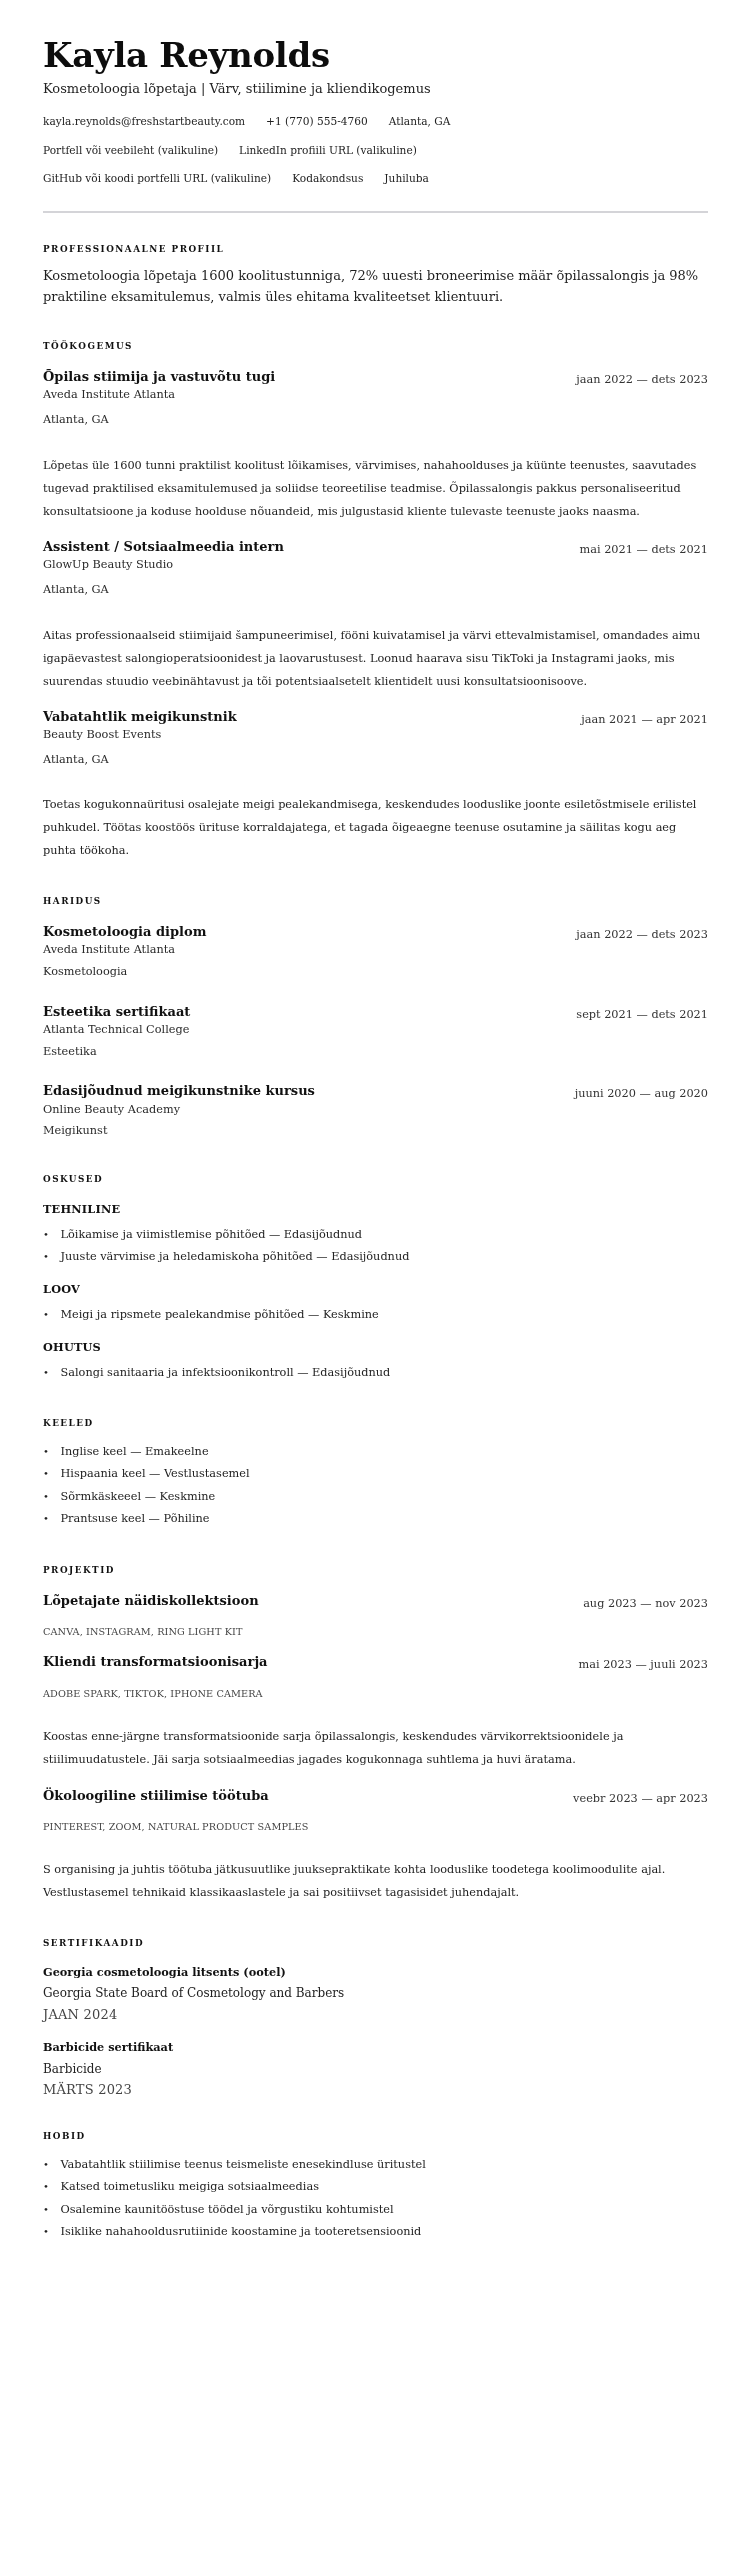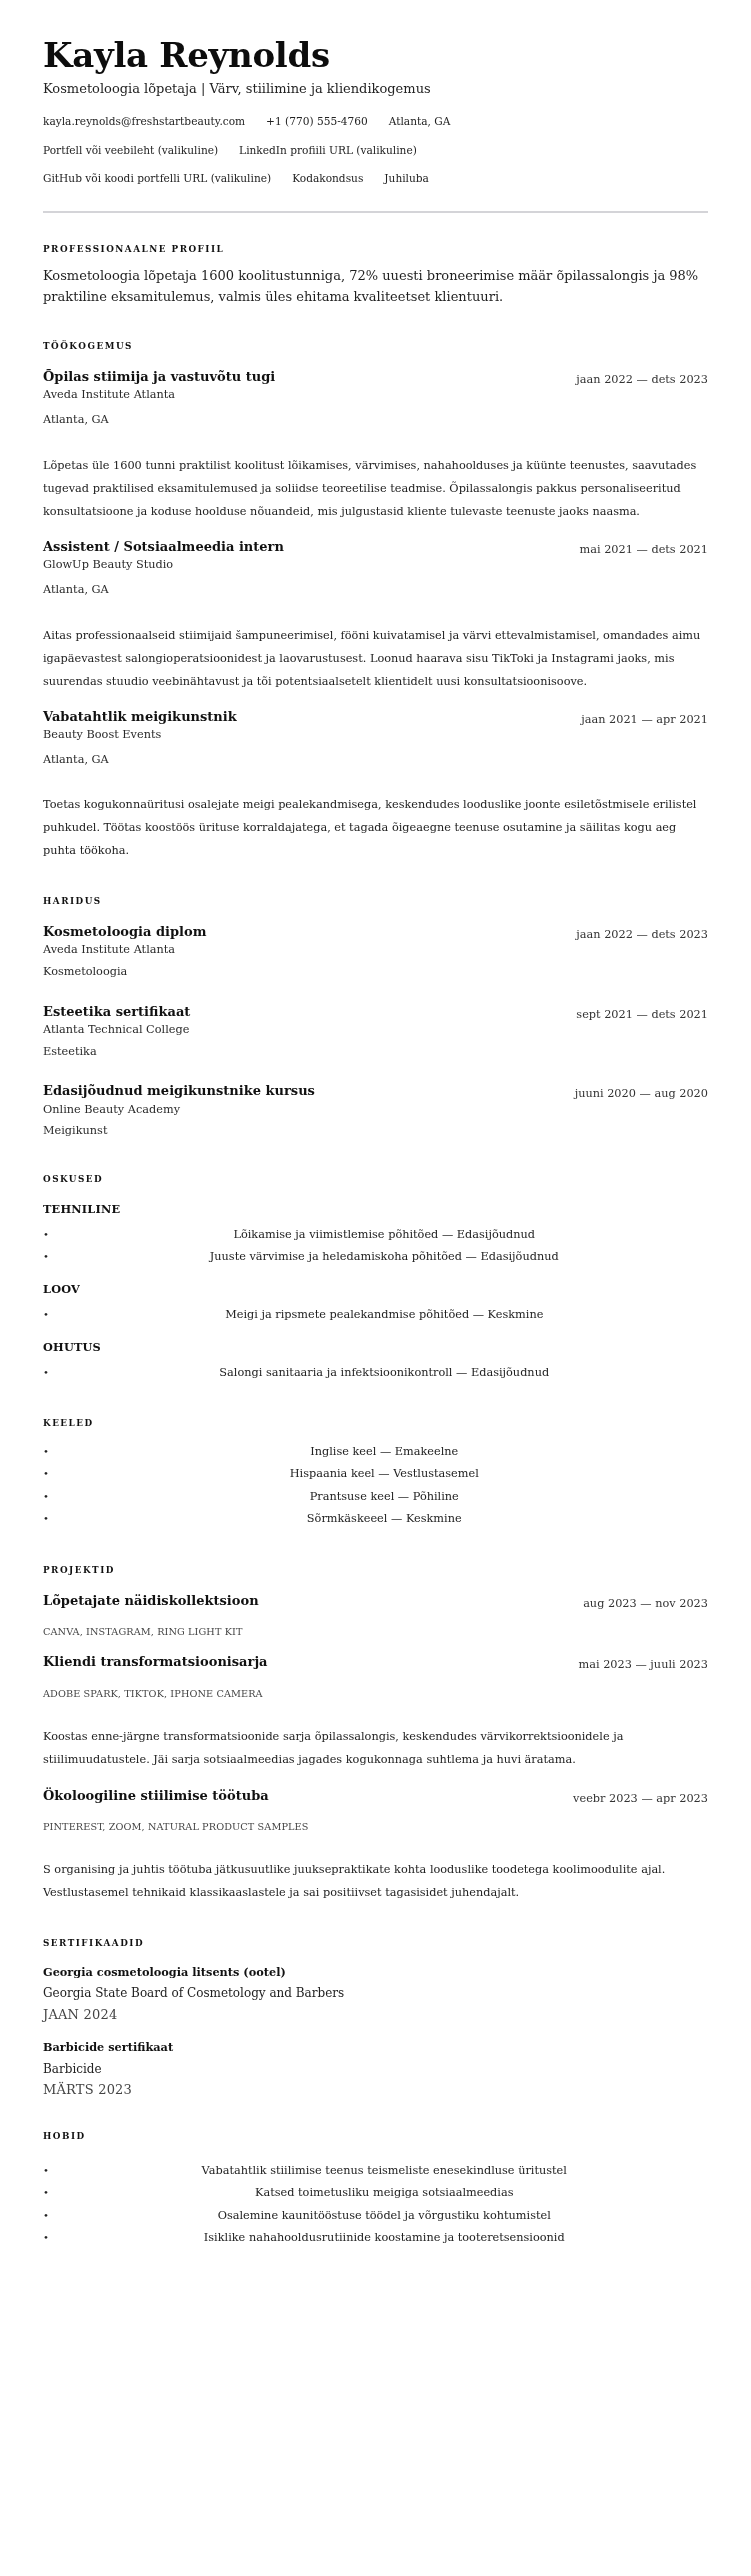--- a/index.html
+++ b/index.html
@@ -32,21 +32,21 @@
     .entry-date { font-size: 11.3px; color: #333; white-space: nowrap; }
     .entry-org { font-size: 11.3px; color: #2a2a2a; line-height: 1.5; margin-top: 1.3px; }
     .entry-loc { font-size: 11.3px; color: #2a2a2a; line-height: 1.5; margin-top: 7.5px; }
     .entry-desc { font-size: 11.3px; line-height: 23px; color: #222; margin-top: 25px; }
 
     .edu .entry-loc { margin-top: 5px; }
     .edu + .edu { margin-top: 22.5px; }
 
     .skill-group-title { font-size: 11.3px; font-weight: 700; color: #111; margin-top: 13.8px; letter-spacing: 0.2px; }
     .skill-group-title.first { margin-top: 16.3px; }
-    ul.bullets { list-style: none; margin-top: 7.5px; text-align: center; }
+    ul.bullets { list-style: none; margin-top: 7.5px; }
     ul.bullets li { font-size: 11.3px; line-height: 22.5px; color: #222; position: relative; padding-left: 17.5px; }
     ul.bullets li::before { content: "•"; position: absolute; left: 0; top: 0; font-size: 10px; color: #222; }
 
     .proj-tech { font-size: 9.7px; color: #444; margin-top: 16.3px; letter-spacing: 0.1px; }
     .proj .entry-desc { margin-top: 26px; }
     .proj + .proj { margin-top: 17.5px; }
 
     .cert { margin-top: 15px; }
     .cert-title { font-size: 11.3px; font-weight: 700; color: #111; line-height: 1.4; }
     .cert-issuer { font-size: 12px; color: #222; line-height: 1.4; margin-top: 5px; }
@@ -168,22 +168,22 @@
     <ul class="bullets">
       <li>Salongi sanitaaria ja infektsioonikontroll — Edasijõudnud</li>
     </ul>
   </section>
 
   <section>
     <h2 class="section-title">KEELED</h2>
     <ul class="bullets" style="margin-top:11.3px;">
       <li>Inglise keel — Emakeelne</li>
       <li>Hispaania keel — Vestlustasemel</li>
+      <li>Sõrmkäskeeel — Keskmine</li>
       <li>Prantsuse keel — Põhiline</li>
-      <li>Sõrmkäskeeel — Keskmine</li>
     </ul>
   </section>
 
   <section>
     <h2 class="section-title">PROJEKTID</h2>
 
     <div class="entry proj">
       <div class="entry-head">
         <div class="entry-title">Lõpetajate näidiskollektsioon</div>
         <div class="entry-date">aug 2023 — nov 2023</div>
@@ -221,21 +221,21 @@
 
     <div class="cert">
       <div class="cert-title">Barbicide sertifikaat</div>
       <div class="cert-issuer">Barbicide</div>
       <div class="cert-date">MÄRTS 2023</div>
     </div>
   </section>
 
   <section>
     <h2 class="section-title">HOBID</h2>
-    <ul class="bullets" style="margin-top:17px;">
+    <ul class="bullets" style="margin-top:11px;">
       <li>Vabatahtlik stiilimise teenus teismeliste enesekindluse üritustel</li>
       <li>Katsed toimetusliku meigiga sotsiaalmeedias</li>
       <li>Osalemine kaunitööstuse töödel ja võrgustiku kohtumistel</li>
       <li>Isiklike nahahooldusrutiinide koostamine ja tooteretsensioonid</li>
     </ul>
   </section>
 
 </div>
 
 

